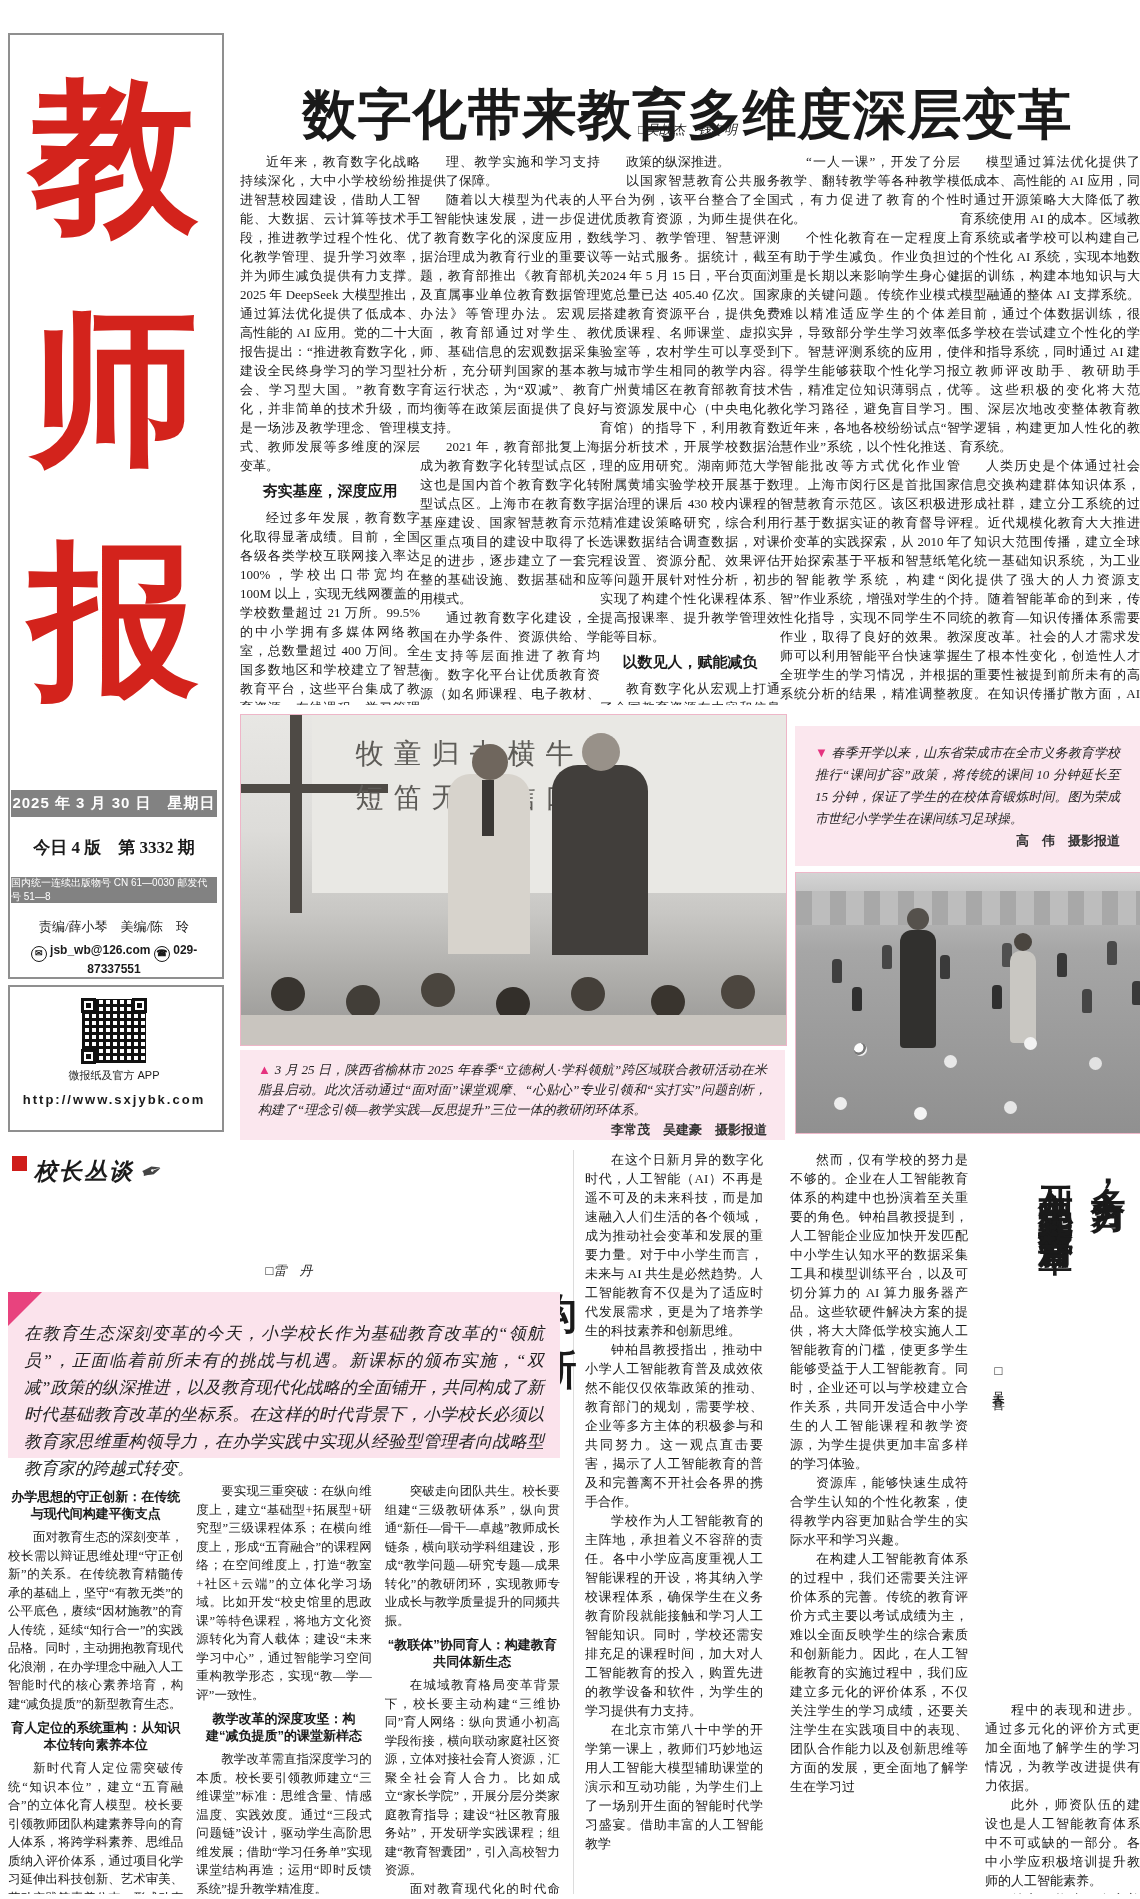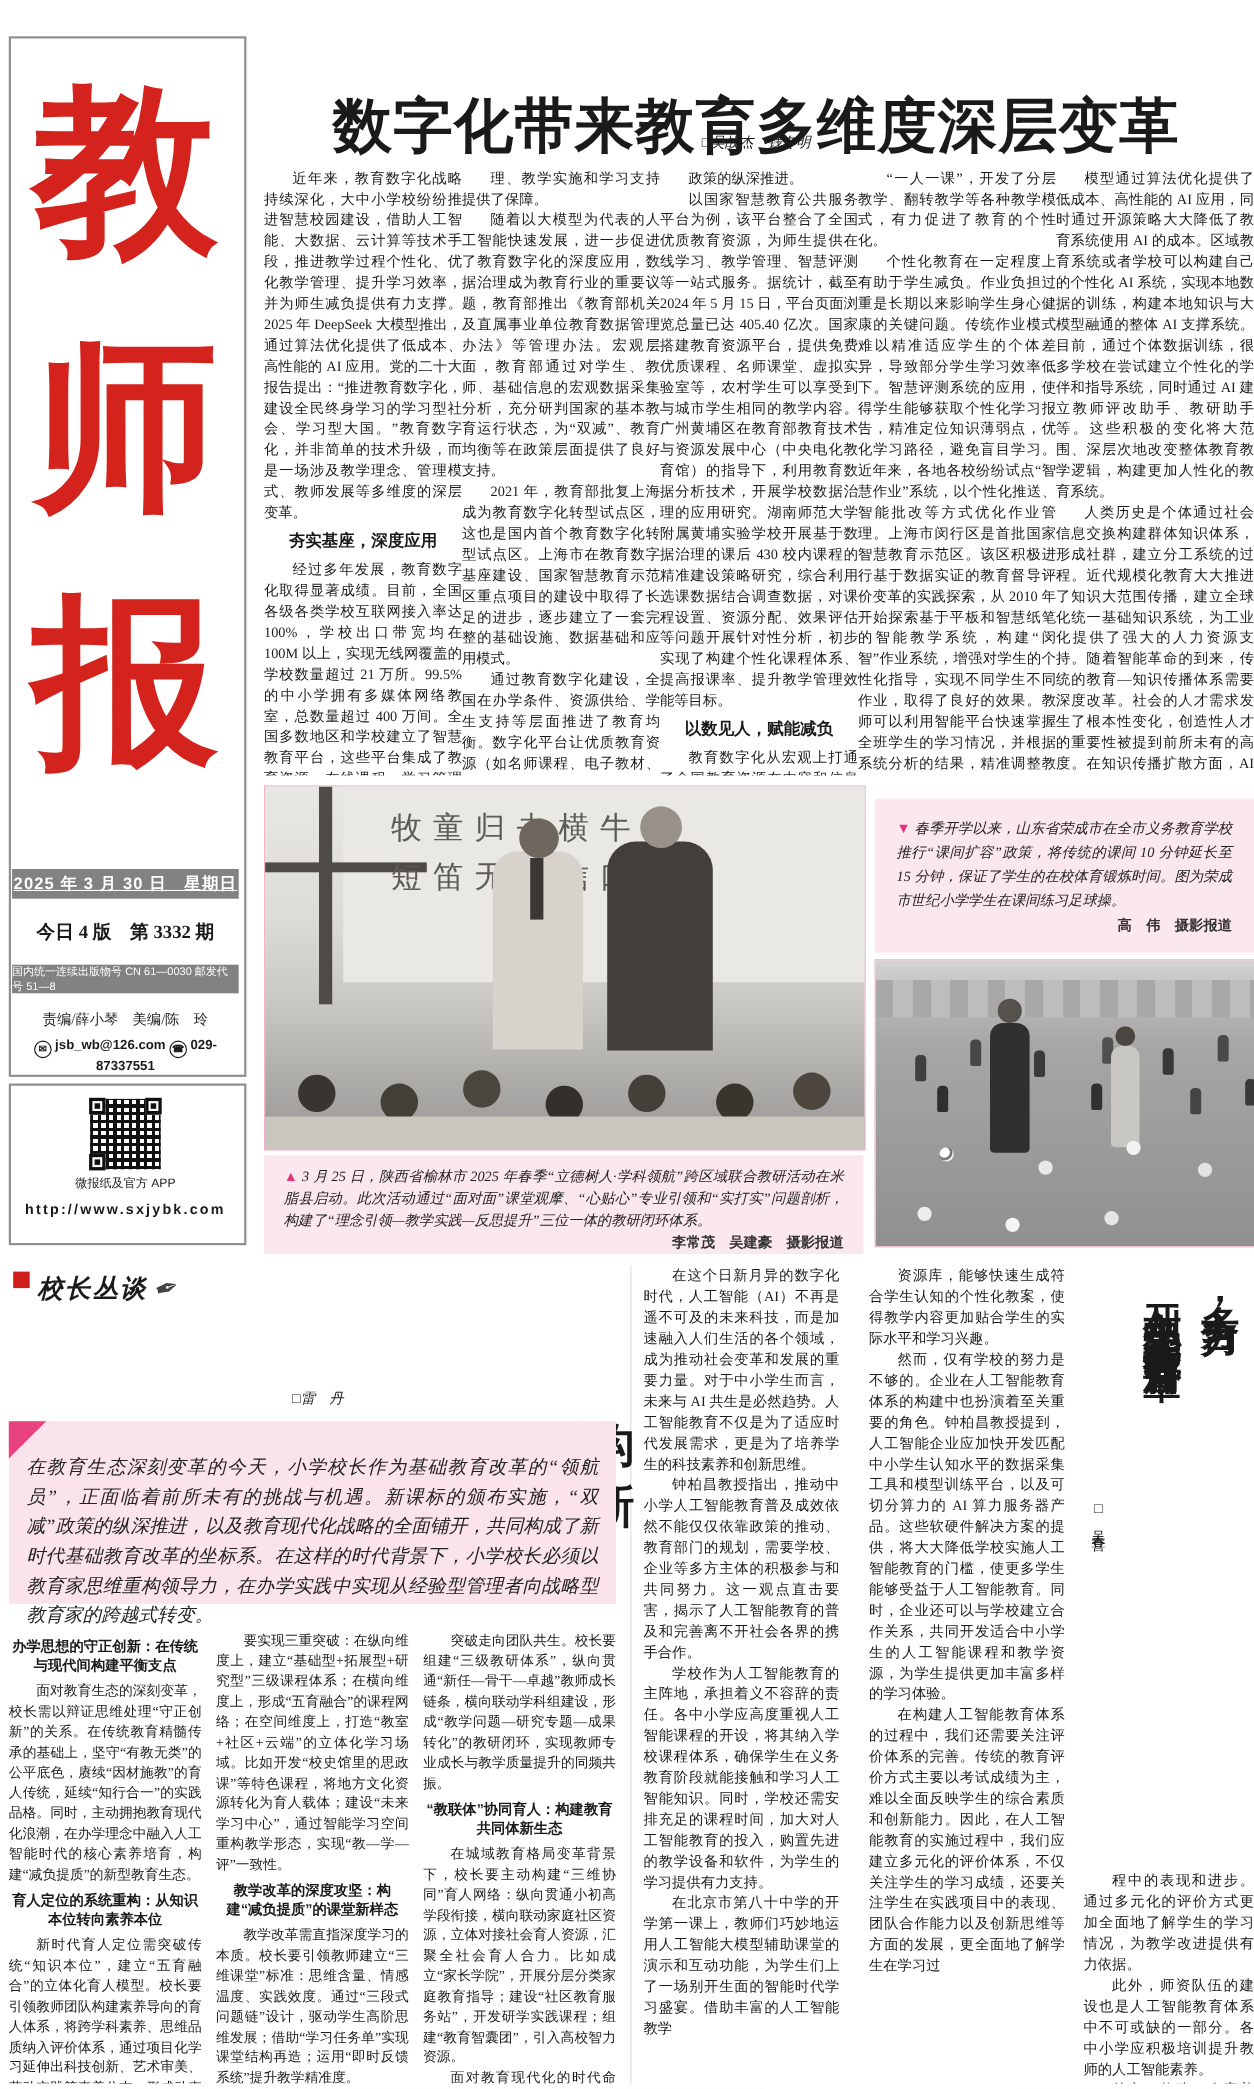--- a/index.html
+++ b/index.html
@@ -10,21 +10,21 @@
   .kai{font-style:italic;}
 
   
   .side-box{position:absolute;border:2px solid #8f8f8f;background:#fff;}
   #side-box1{left:8px;top:33px;width:212px;height:942px;}
   #side-box2{left:8px;top:985px;width:212px;height:143px;}
   #masthead-chars{left:8px;top:42px;width:212px;text-align:center;font-size:168px;line-height:1.38;
       font-weight:bold;color:#d3231c;white-space:pre-line;font-family:"Liberation Serif",serif;
       transform:none;}
   .gray-bar{background:#828282;color:#fff;display:flex;align-items:center;justify-content:center;}
-  #date-bar{left:11px;top:790px;width:206px;height:27px;font:bold 15px "Liberation Sans",sans-serif;letter-spacing:1px;text-decoration:underline;}
+  #date-bar{left:11px;top:790px;width:206px;height:27px;font:bold 15px "Liberation Sans",sans-serif;letter-spacing:1px;}
   #edition-line{left:11px;top:836px;width:206px;text-align:center;font-size:17px;font-weight:bold;}
   #issn-bar{left:11px;top:877px;width:206px;height:26px;font:10px "Liberation Sans",sans-serif;}
   #editors-line{left:11px;top:918px;width:206px;text-align:center;font-size:13px;}
   #contact-line{left:11px;top:943px;width:206px;text-align:center;font:bold 12px "Liberation Sans",sans-serif;}
   .circ-ico{display:inline-block;width:14px;height:14px;line-height:13px;border:1px solid #1a1a1a;border-radius:50%;
       font-size:9px;text-align:center;vertical-align:-2px;font-style:normal;}
   
   #qr{left:82px;top:999px;width:64px;height:64px;background:
       repeating-linear-gradient(0deg,#111 0 3px,transparent 3px 7px),
       repeating-linear-gradient(90deg,#111 0 3px,#fff 3px 7px);}
@@ -225,22 +225,22 @@
       </div>
   </div>
 
   <div class="acol" id="a-col1">
       <p>在这个日新月异的数字化时代，人工智能（AI）不再是遥不可及的未来科技，而是加速融入人们生活的各个领域，成为推动社会变革和发展的重要力量。对于中小学生而言，未来与 AI 共生是必然趋势。人工智能教育不仅是为了适应时代发展需求，更是为了培养学生的科技素养和创新思维。</p>
       <p>钟柏昌教授指出，推动中小学人工智能教育普及成效依然不能仅仅依靠政策的推动、教育部门的规划，需要学校、企业等多方主体的积极参与和共同努力。这一观点直击要害，揭示了人工智能教育的普及和完善离不开社会各界的携手合作。</p>
       <p>学校作为人工智能教育的主阵地，承担着义不容辞的责任。各中小学应高度重视人工智能课程的开设，将其纳入学校课程体系，确保学生在义务教育阶段就能接触和学习人工智能知识。同时，学校还需安排充足的课程时间，加大对人工智能教育的投入，购置先进的教学设备和软件，为学生的学习提供有力支持。</p>
       <p>在北京市第八十中学的开学第一课上，教师们巧妙地运用人工智能大模型辅助课堂的演示和互动功能，为学生们上了一场别开生面的智能时代学习盛宴。借助丰富的人工智能教学</p>
     </div>
   <div class="acol" id="a-col2">
+      <p>然而，仅有学校的努力是不够的。企业在人工智能教育体系的构建中也扮演着至关重要的角色。钟柏昌教授提到，人工智能企业应加快开发匹配中小学生认知水平的数据采集工具和模型训练平台，以及可切分算力的 AI 算力服务器产品。这些软硬件解决方案的提供，将大大降低学校实施人工智能教育的门槛，使更多学生能够受益于人工智能教育。同时，企业还可以与学校建立合作关系，共同开发适合中小学生的人工智能课程和教学资源，为学生提供更加丰富多样的学习体验。</p>
       <p>资源库，能够快速生成符合学生认知的个性化教案，使得教学内容更加贴合学生的实际水平和学习兴趣。</p>
-      <p>然而，仅有学校的努力是不够的。企业在人工智能教育体系的构建中也扮演着至关重要的角色。钟柏昌教授提到，人工智能企业应加快开发匹配中小学生认知水平的数据采集工具和模型训练平台，以及可切分算力的 AI 算力服务器产品。这些软硬件解决方案的提供，将大大降低学校实施人工智能教育的门槛，使更多学生能够受益于人工智能教育。同时，企业还可以与学校建立合作关系，共同开发适合中小学生的人工智能课程和教学资源，为学生提供更加丰富多样的学习体验。</p>
       <p>在构建人工智能教育体系的过程中，我们还需要关注评价体系的完善。传统的教育评价方式主要以考试成绩为主，难以全面反映学生的综合素质和创新能力。因此，在人工智能教育的实施过程中，我们应建立多元化的评价体系，不仅关注学生的学习成绩，还要关注学生在实践项目中的表现、团队合作能力以及创新思维等方面的发展，更全面地了解学生在学习过</p>
     </div>
   <div class="abs" id="ai-title-block">
     <div id="ai-title">多方合力，
 开创中小学人工智能教育新篇章</div>
     <div id="ai-author">□吴春喜</div>
   </div>
   <div class="acol" id="a-col3">
       <p>程中的表现和进步。通过多元化的评价方式更加全面地了解学生的学习情况，为教学改进提供有力依据。</p>
       <p>此外，师资队伍的建设也是人工智能教育体系中不可或缺的一部分。各中小学应积极培训提升教师的人工智能素养。</p>

